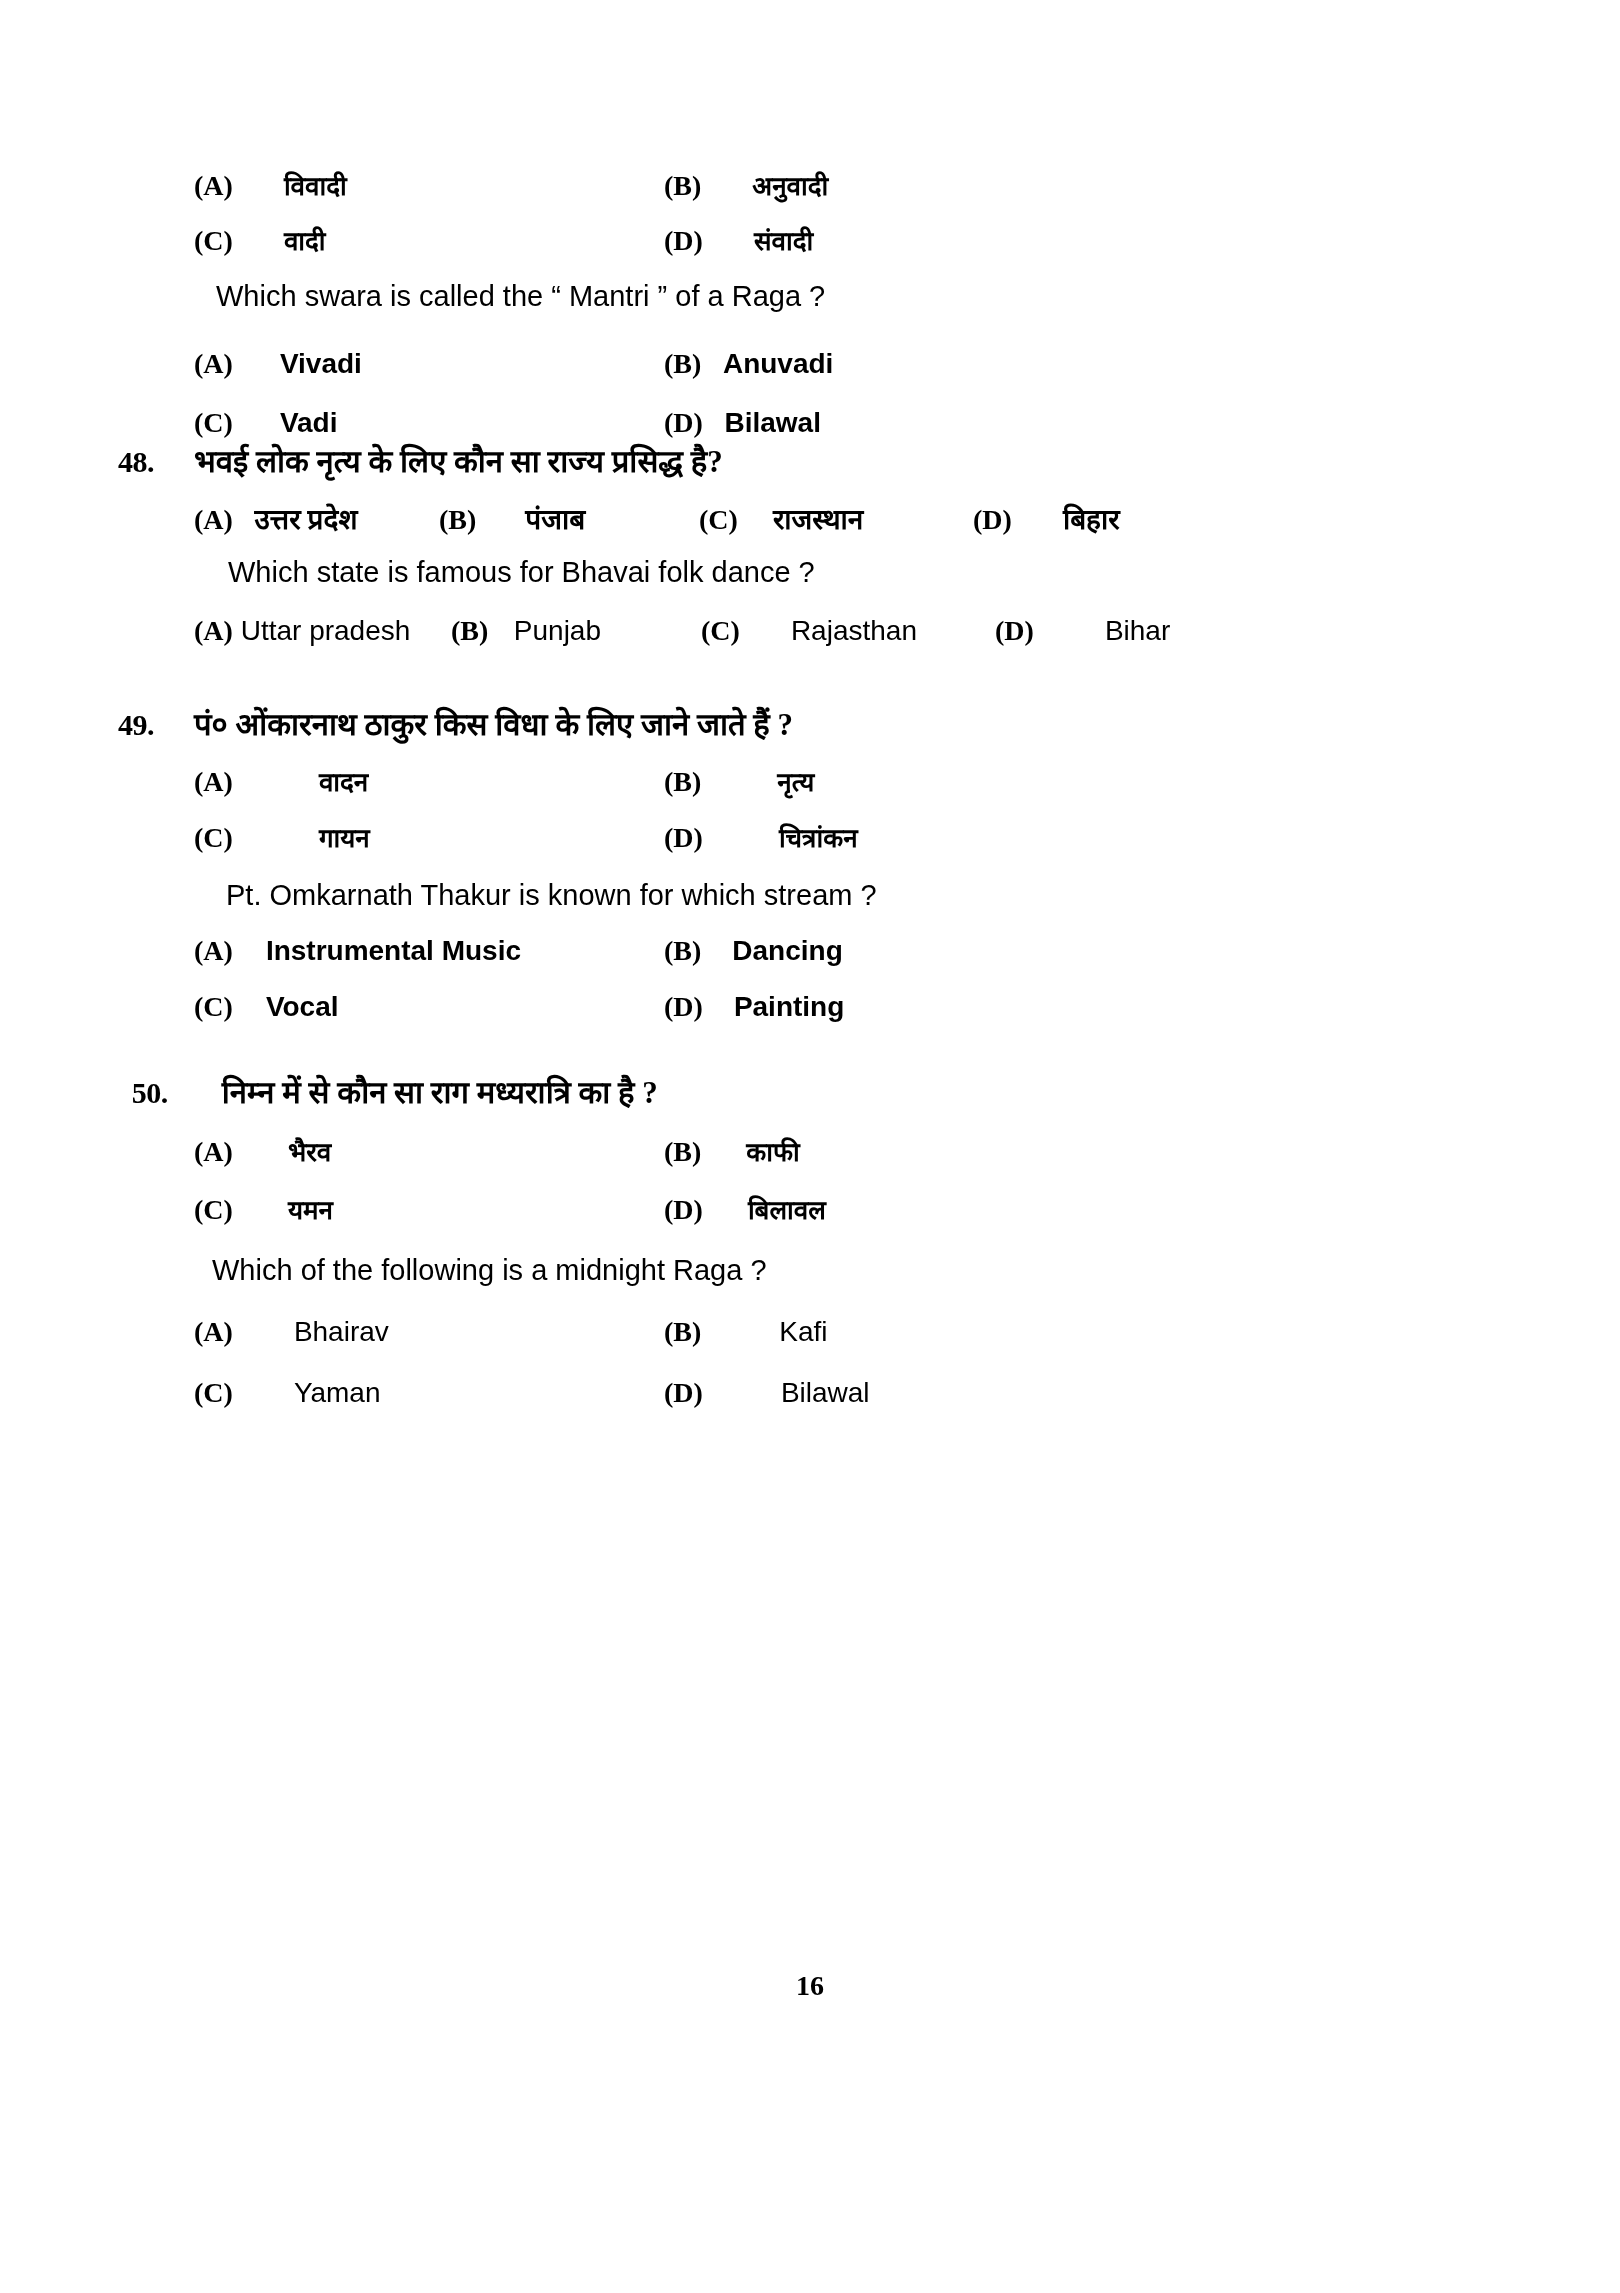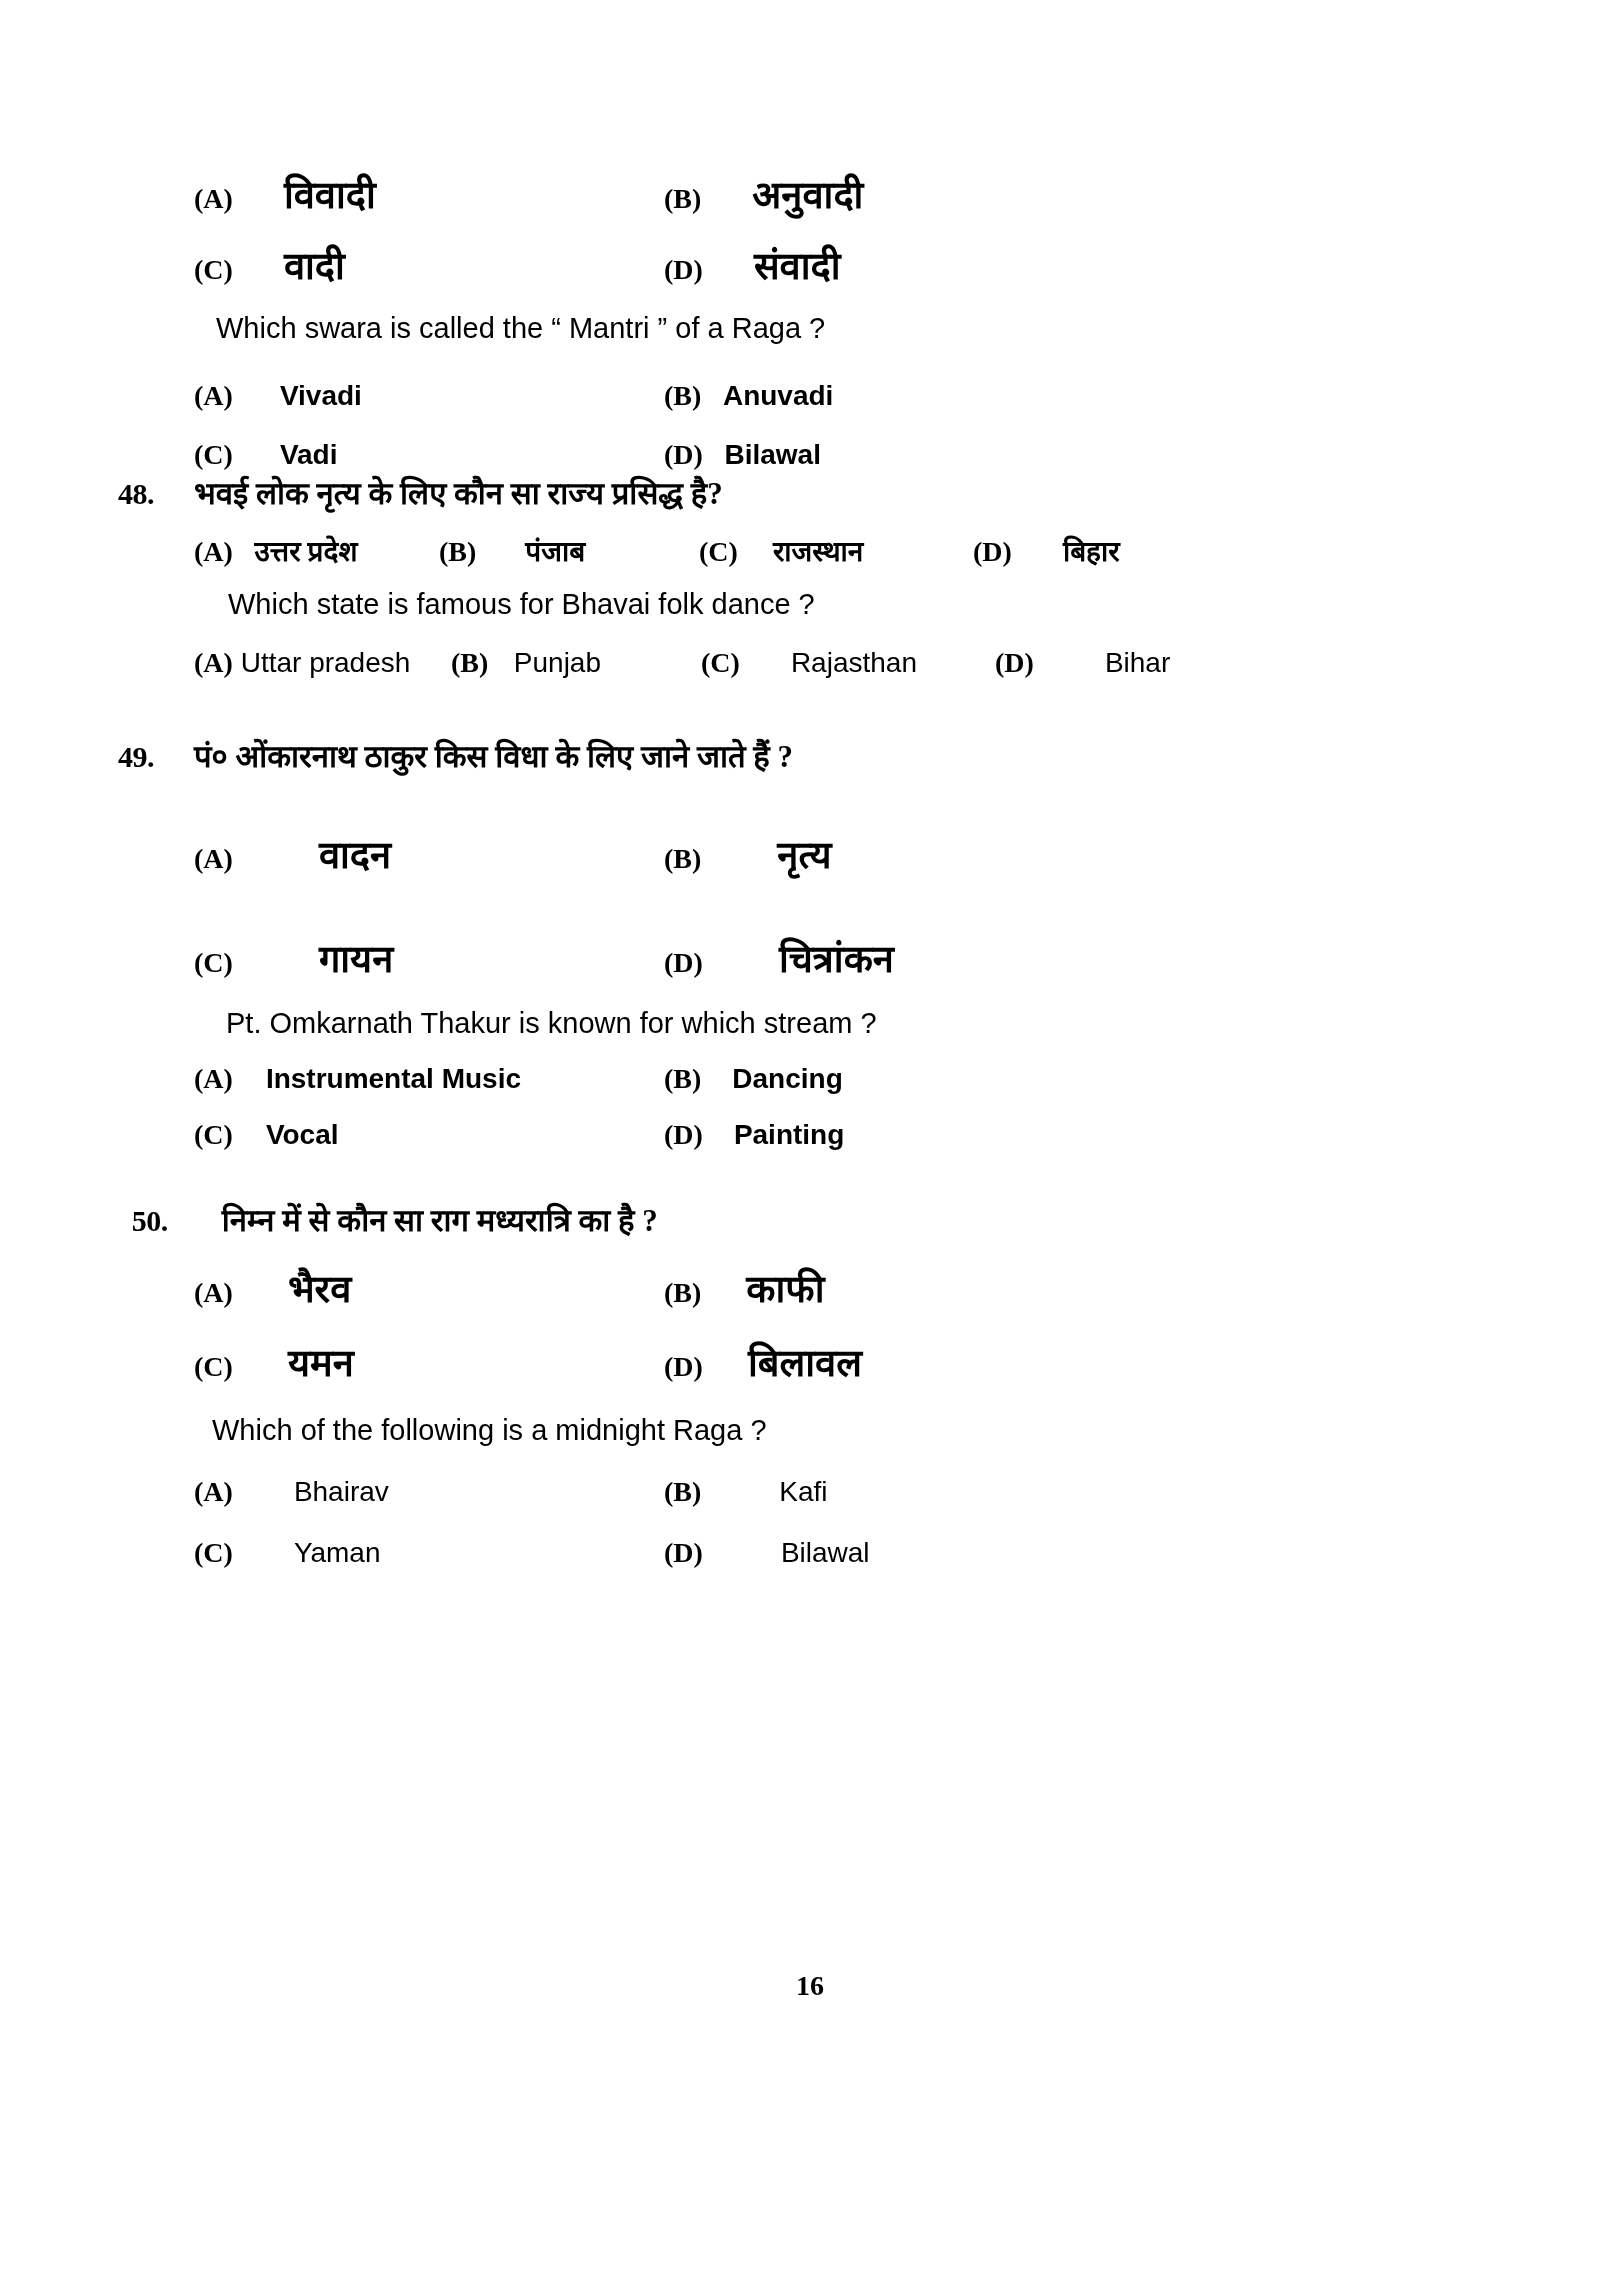--- a/index.html
+++ b/index.html
@@ -72,21 +72,21 @@
 
   .opt-key {
     font-family: "Liberation Serif", "DejaVu Serif", serif;
     font-weight: bold;
     font-size: 28px;
     flex: 0 0 auto;
   }
   .opt-val-hi {
     font-family: "Liberation Serif", "DejaVu Serif", serif;
     font-weight: bold;
-    font-size: 38px;
+    font-size: 26px;
     padding-left: 51px;
   }
   .opt-val-en {
     font-family: "Liberation Sans", "DejaVu Sans", sans-serif;
     font-weight: bold;
     font-size: 28px;
     padding-left: 39px;
   }
 
   .q-text-en {
@@ -137,21 +137,21 @@
   #q48 .en-row .e3 { flex: 0 0 294px; }
   #q48 .en-row .e4 { flex: 0 0 auto; }
   #q48 .en-row .opt-val-en { padding-left: 7.8px; font-weight: normal; font-size: 28px;}
   #q48 .en-row .e2 .opt-val-en { padding-left: 25.5px; }
   #q48 .en-row .e3 .opt-val-en { padding-left: 51px; }
   #q48 .en-row .e4 .opt-val-en { padding-left: 71px; }
 
   
   #q49 { margin-top: 55px; }
   #q49 .opt-row { margin-top: 19.6px; }
-  #q49 .opt-val-hi { padding-left: 86px; margin-top: 32px; }
+  #q49 .opt-val-hi { padding-left: 86px; }
   #q49 .opt-col-b .opt-val-hi { padding-left: 76px; }
   #q49 .q-text-en { padding-left: 108px; margin-top: 23.5px; }
   #q49 .en-opts { margin-top: 23.5px; }
   #q49 .en-opts .opt-row { margin-top: 23.5px; }
   #q49 .en-opts .opt-val-en { padding-left: 33px; }
   #q49 .en-opts .opt-col-b .opt-val-en { padding-left: 31px; }
 
   
   #q50 { margin-top: 47px; }
   #q50 .opt-row { margin-top: 21.6px; }

